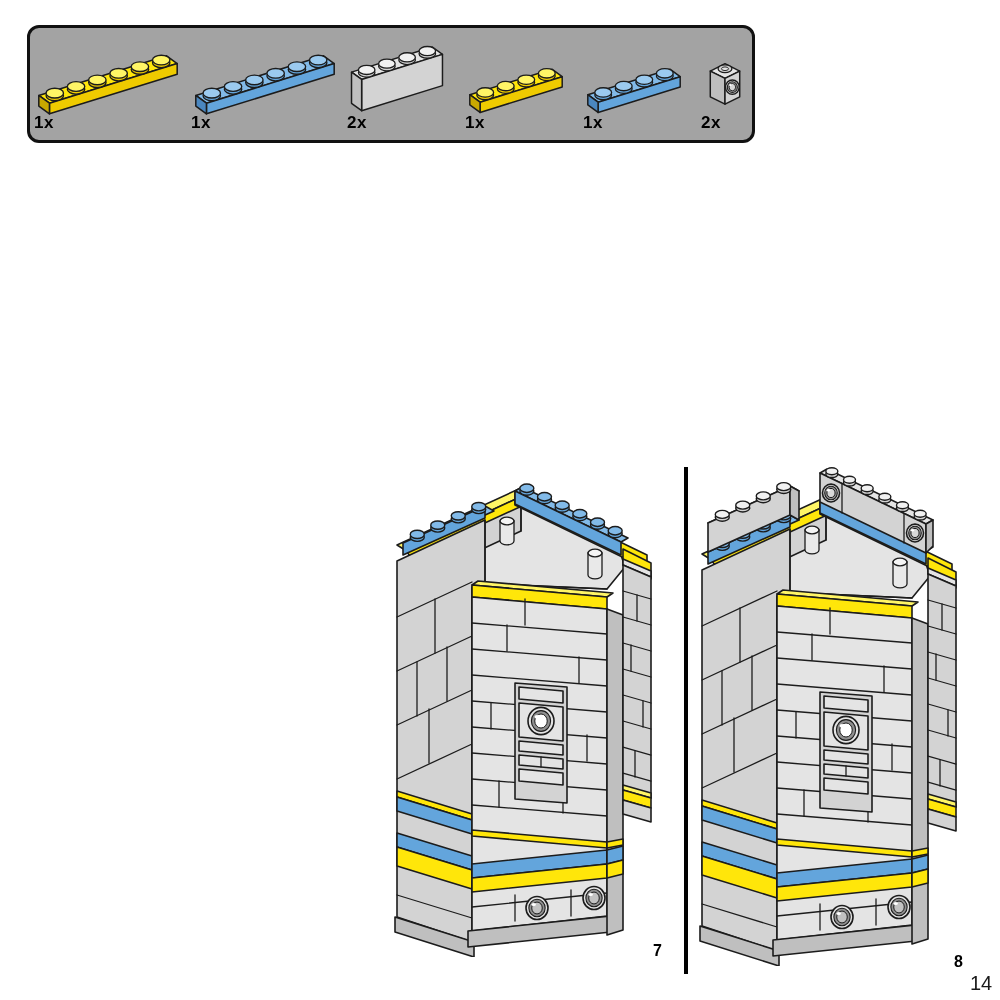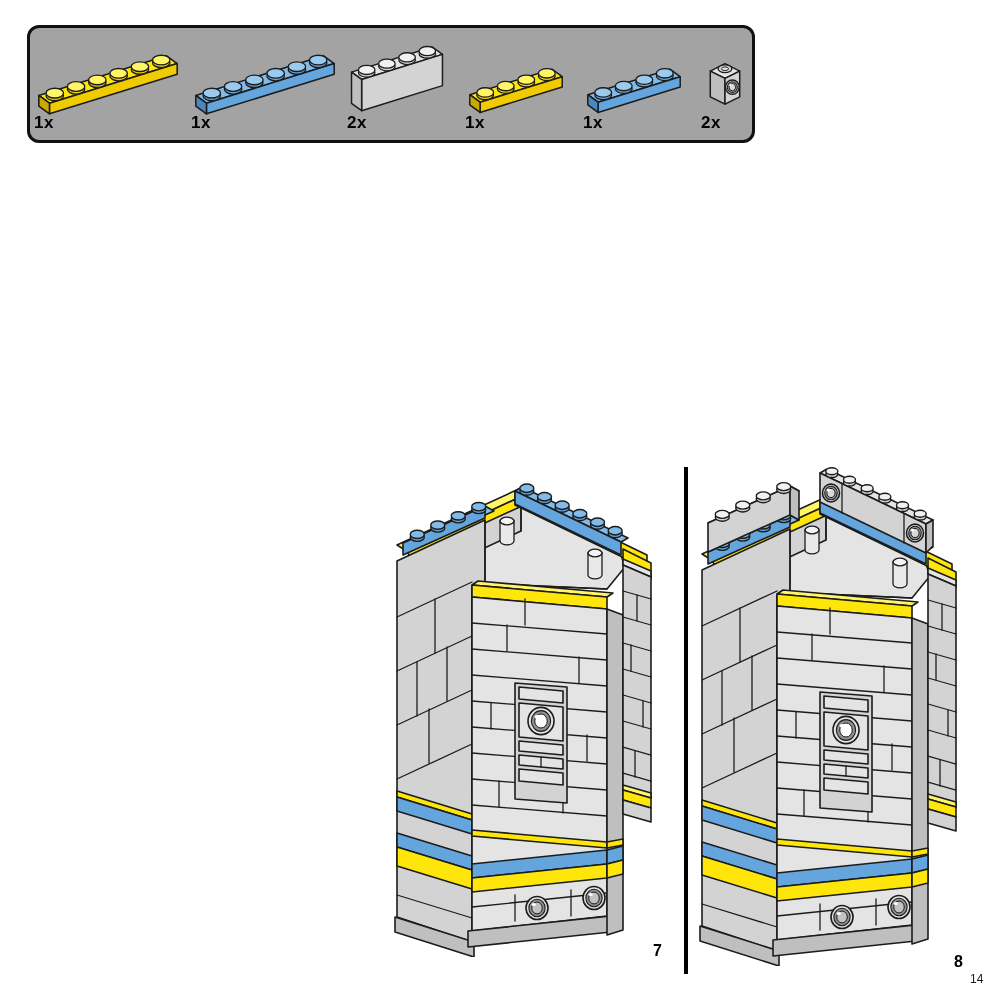--- a/index.html
+++ b/index.html
@@ -12,21 +12,21 @@
     border:3px solid #111;border-radius:12px;background:#a3a3a3;
   }
   .part-svg{position:absolute;}
   .qty{
     position:absolute;font-weight:bold;font-size:17px;color:#000;
     letter-spacing:0.5px;
   }
   .step-illustration{position:absolute;}
   .step-num{position:absolute;font-weight:bold;font-size:16px;color:#000;}
   .divider{position:absolute;left:684px;top:467px;width:4px;height:507px;background:#000;}
-  .page-num{position:absolute;left:970px;top:972px;font-size:12px;color:#1a1a1a;}
+  .page-num{position:absolute;left:970px;top:972px;font-size:20px;color:#1a1a1a;}
 </style>
 </head>
 <body>
 
 <div>
 
   <div class="parts-box">
     <svg id="part-svg-0" class="part-svg" style="left:3px;top:16px" width="150" height="72" viewBox="0 0 155 74">
         <polygon points="6,52.980000000000004 138,12 149,20 17,60.980000000000004" fill="#FFE60A" stroke="#1C1C1C" stroke-width="1.6" stroke-linejoin="round"></polygon>
         <polygon points="17,60.980000000000004 149,20 149,31 17,71.98" fill="#EFCB00" stroke="#1C1C1C" stroke-width="1.6" stroke-linejoin="round"></polygon>

